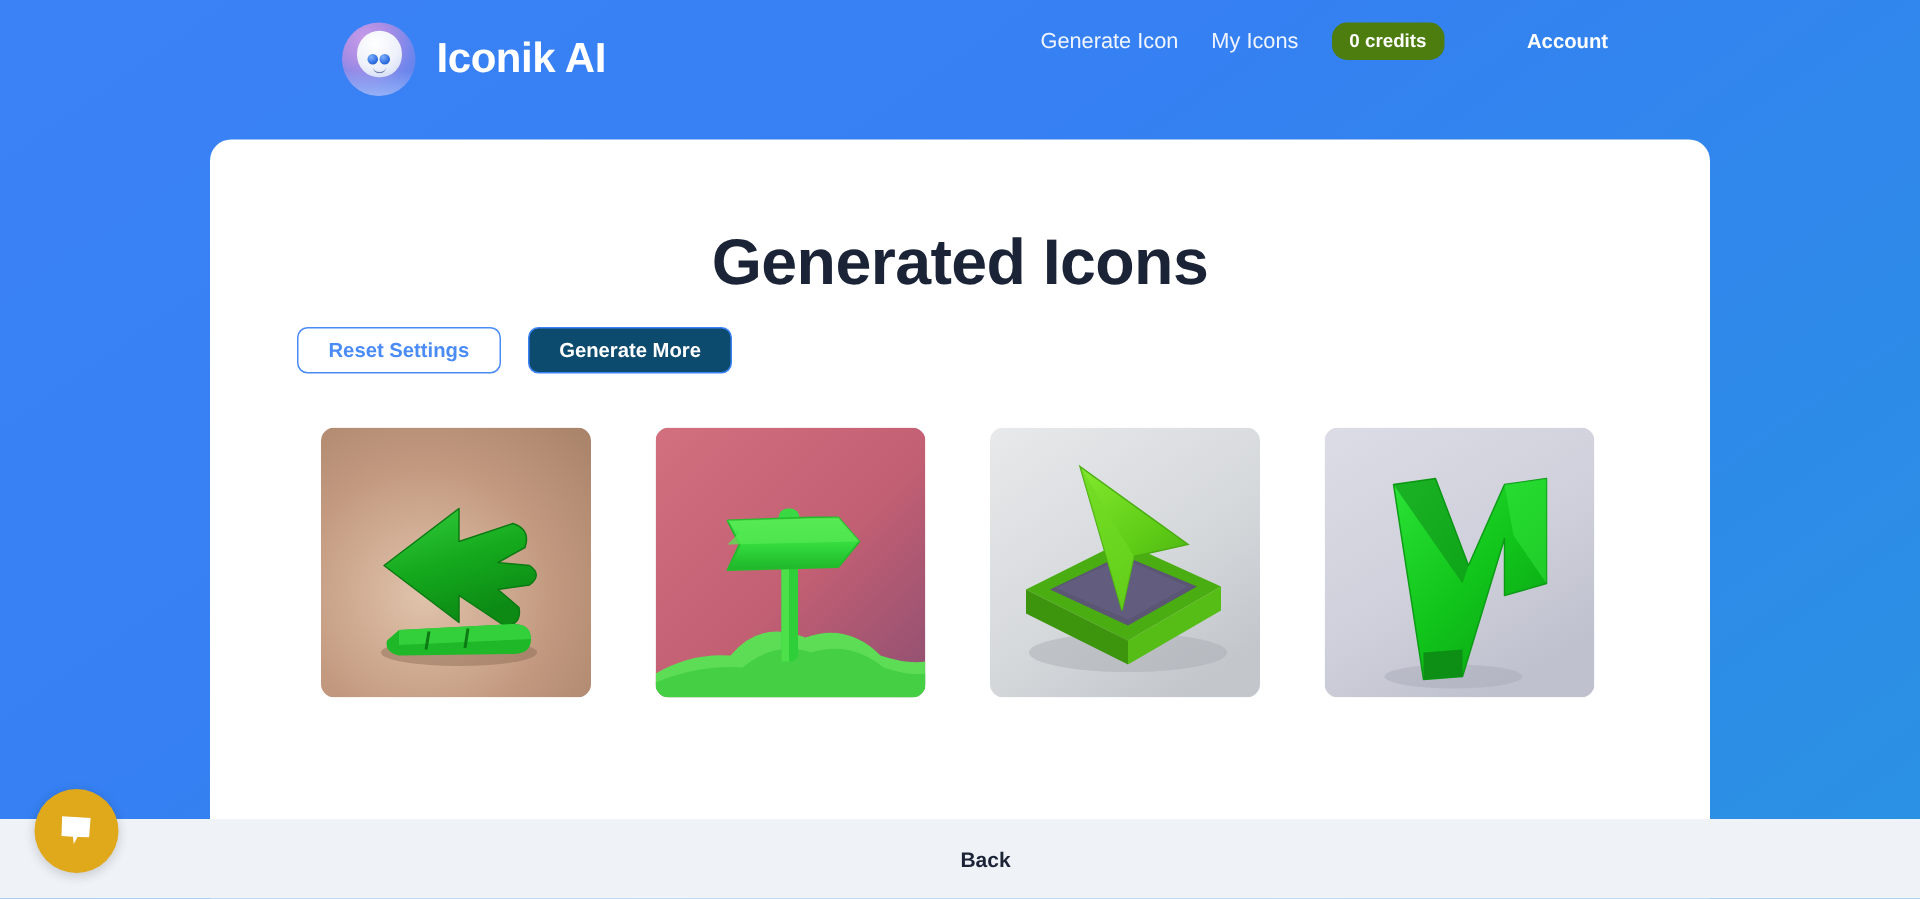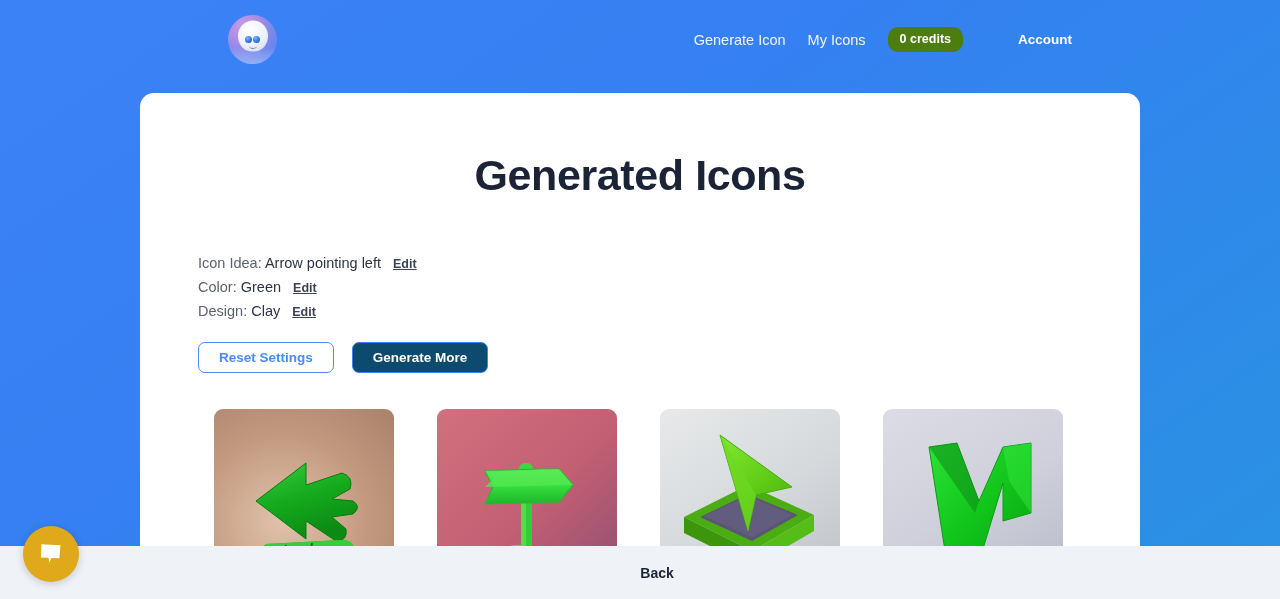--- a/index.html
+++ b/index.html
@@ -80,21 +80,21 @@
   .brand-name {
     color: #ffffff;
     font-size: 28px;
     font-weight: bold;
     letter-spacing: -0.3px;
   }
 
   .nav {
     position: absolute;
     right: 208px;
-    top: 27px;
+    top: 15px;
     display: flex;
     align-items: center;
     gap: 22px;
   }
   .nav-link {
     color: #f0f5ff;
     font-size: 14.5px;
     text-decoration: none;
     white-space: nowrap;
   }
@@ -245,51 +245,35 @@
 
 <div class="header">
   <div class="brand">
     <div class="brand-avatar">
       <div class="face"></div>
       <div class="eye left"></div>
       <div class="eye right"></div>
       <div class="mouth"></div>
       <div class="shine"></div>
     </div>
+    <span class="brand-name">Iconik AI</span>
   </div>
 
   <div class="nav">
     <a class="nav-link" href="#">Generate Icon</a>
     <a class="nav-link" href="#">My Icons</a>
     <span class="nav-badge">0 credits</span>
     <a class="nav-account" href="#">Account</a>
   </div>
 </div>
 
 <div class="panel">
 
   <h1 class="page-title">Generated Icons</h1>
 
-  <div class="settings">
-    <div class="setting-row">
-      <span>Icon Idea:</span>
-      <span class="val">Arrow pointing left</span>
-      <span class="edit">Edit</span>
-    </div>
-    <div class="setting-row">
-      <span>Color:</span>
-      <span class="val">Green</span>
-      <span class="edit">Edit</span>
-    </div>
-    <div class="setting-row">
-      <span>Design:</span>
-      <span class="val">Clay</span>
-      <span class="edit">Edit</span>
-    </div>
-  </div>
 
   <div class="buttons">
     <button class="btn btn-outline">Reset Settings</button>
     <button class="btn btn-primary">Generate More</button>
   </div>
 
   <div class="grid">
 
     <div class="card">
       <svg viewBox="0 0 180 180">

